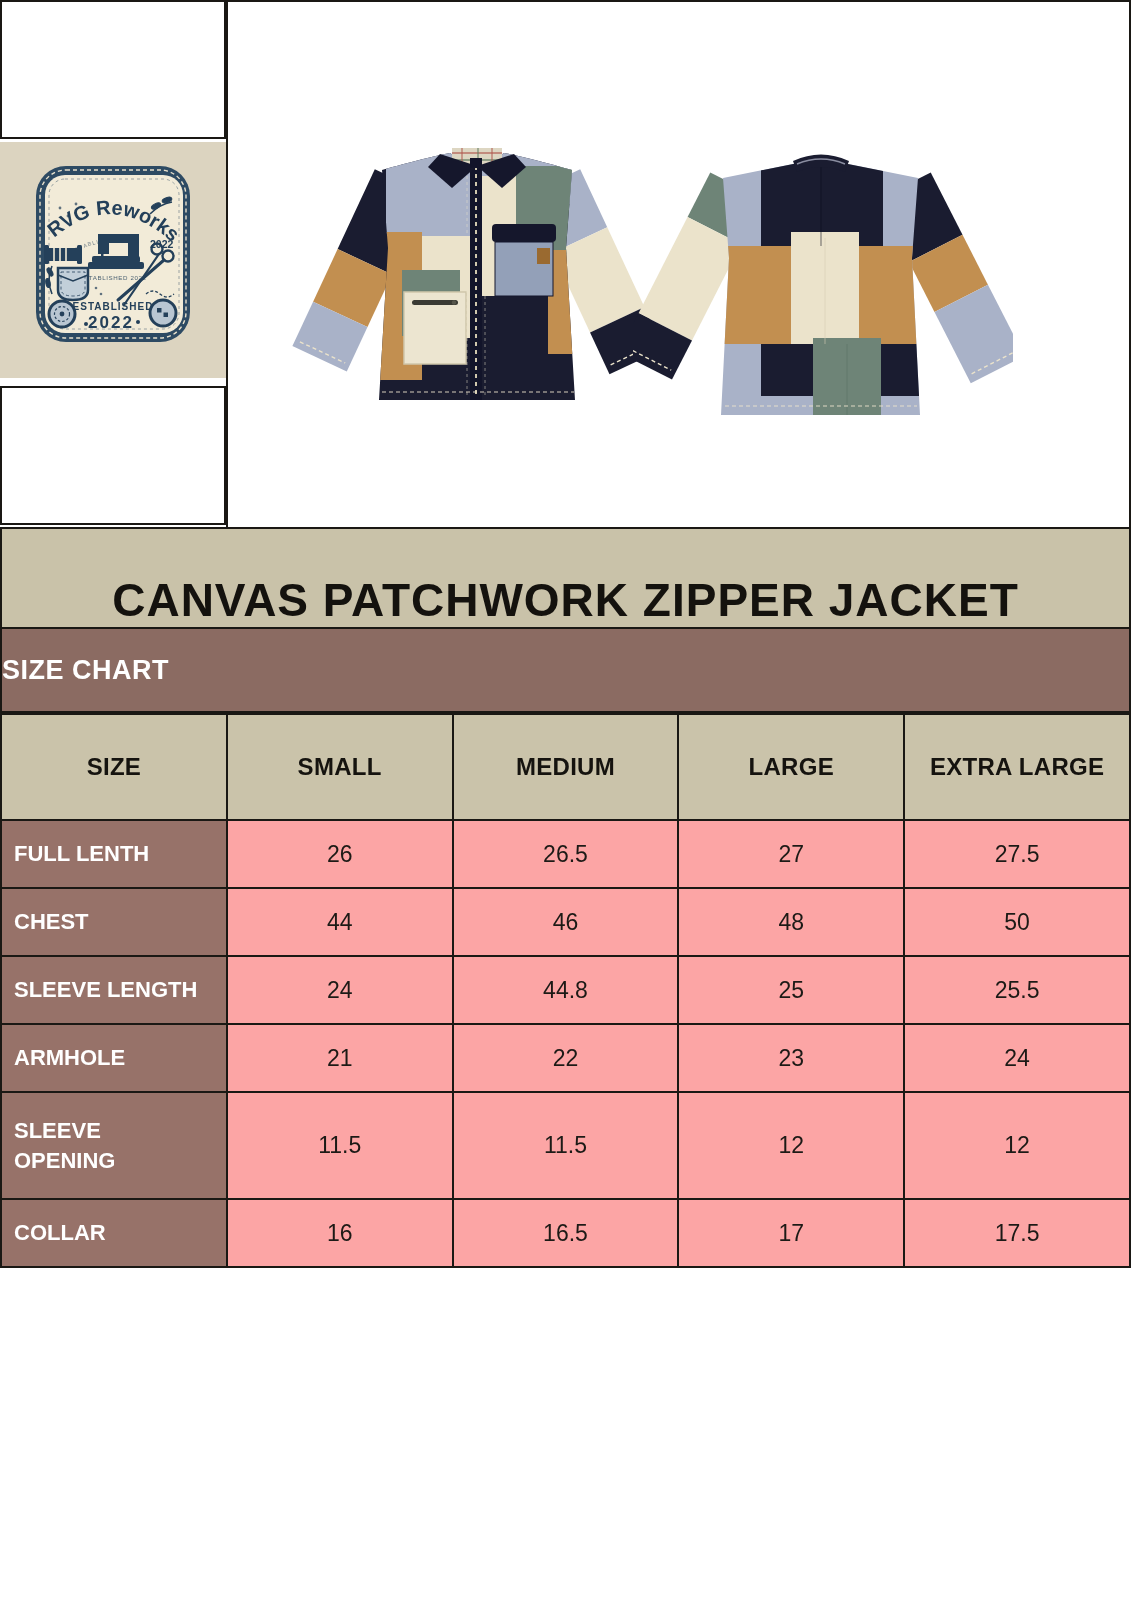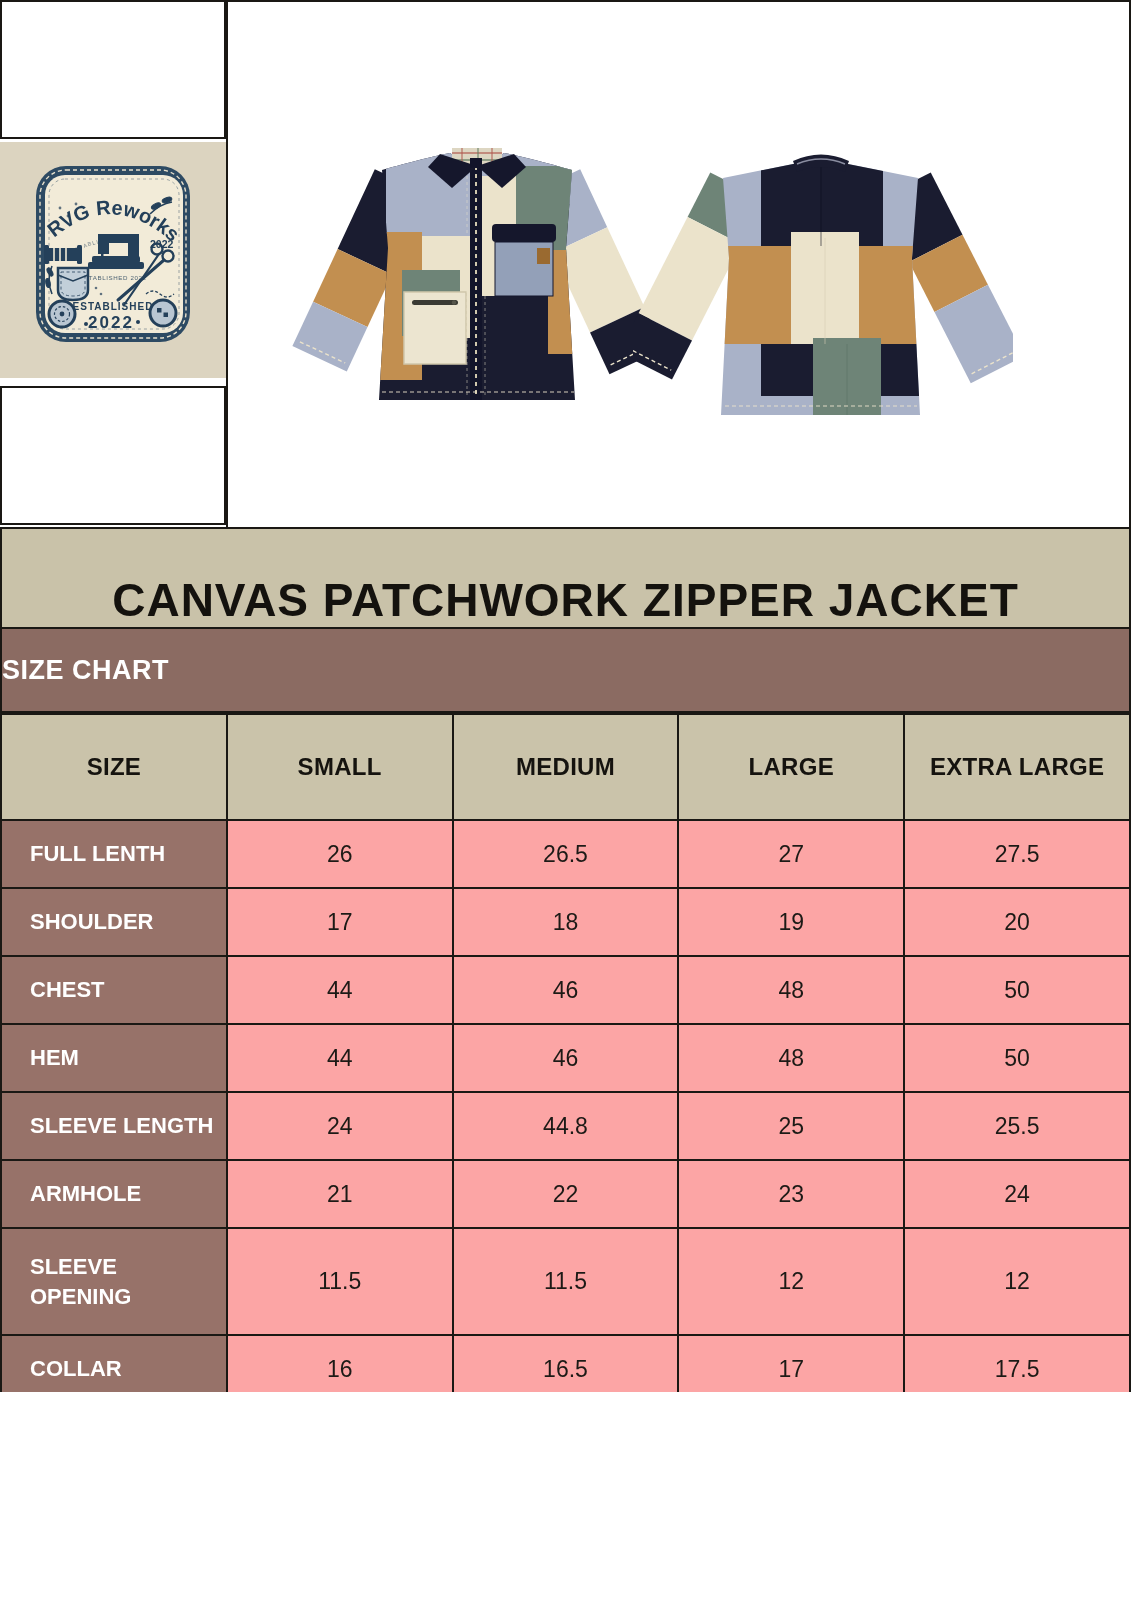--- a/index.html
+++ b/index.html
@@ -39,21 +39,21 @@
     position:absolute;left:0;top:713px;width:1131px;
     border-collapse:collapse;table-layout:fixed;
   }
   .size-table th,.size-table td{border:2px solid #1a1814;box-sizing:border-box;}
   .size-table col{width:20%;}
   tr.hdr{height:106px;}
   tr.r-std{height:68px;}
   tr.r-tall{height:107px;}
   th.col-h{background:#cac3aa;color:#15130f;font-size:24px;font-weight:700;text-align:center;letter-spacing:.3px;}
   th.row-l{background:#977269;color:#ffffff;font-size:22px;font-weight:700;text-align:left;padding-left:12px;}
-  th.row-l span{display:inline-block;max-width:188px;line-height:1.35;margin-left:16px;}
+  th.row-l span{display:inline-block;max-width:188px;line-height:1.35;}
   td.val{background:#fca5a5;color:#1c1a16;font-size:23px;font-weight:400;text-align:center;}
   .bottom-space{position:absolute;left:0;top:1392px;width:1131px;height:208px;background:#fff;}
 </style>
 </head>
 <body>
 
 <div class="page">
 
   <div class="top">
 
@@ -278,35 +278,21 @@
         <th class="col-h">EXTRA LARGE</th>
       </tr>
       <tr class="r-std">
         <th class="row-l"><span>FULL LENTH</span></th>
         <td class="val">26</td>
         <td class="val">26.5</td>
         <td class="val">27</td>
         <td class="val">27.5</td>
       </tr>
       <tr class="r-std">
-        <th class="row-l"><span>SHOULDER</span></th>
-        <td class="val">17</td>
-        <td class="val">18</td>
-        <td class="val">19</td>
-        <td class="val">20</td>
-      </tr>
-      <tr class="r-std">
         <th class="row-l"><span>CHEST</span></th>
-        <td class="val">44</td>
-        <td class="val">46</td>
-        <td class="val">48</td>
-        <td class="val">50</td>
-      </tr>
-      <tr class="r-std">
-        <th class="row-l"><span>HEM</span></th>
         <td class="val">44</td>
         <td class="val">46</td>
         <td class="val">48</td>
         <td class="val">50</td>
       </tr>
       <tr class="r-std">
         <th class="row-l"><span>SLEEVE LENGTH</span></th>
         <td class="val">24</td>
         <td class="val">44.8</td>
         <td class="val">25</td>

